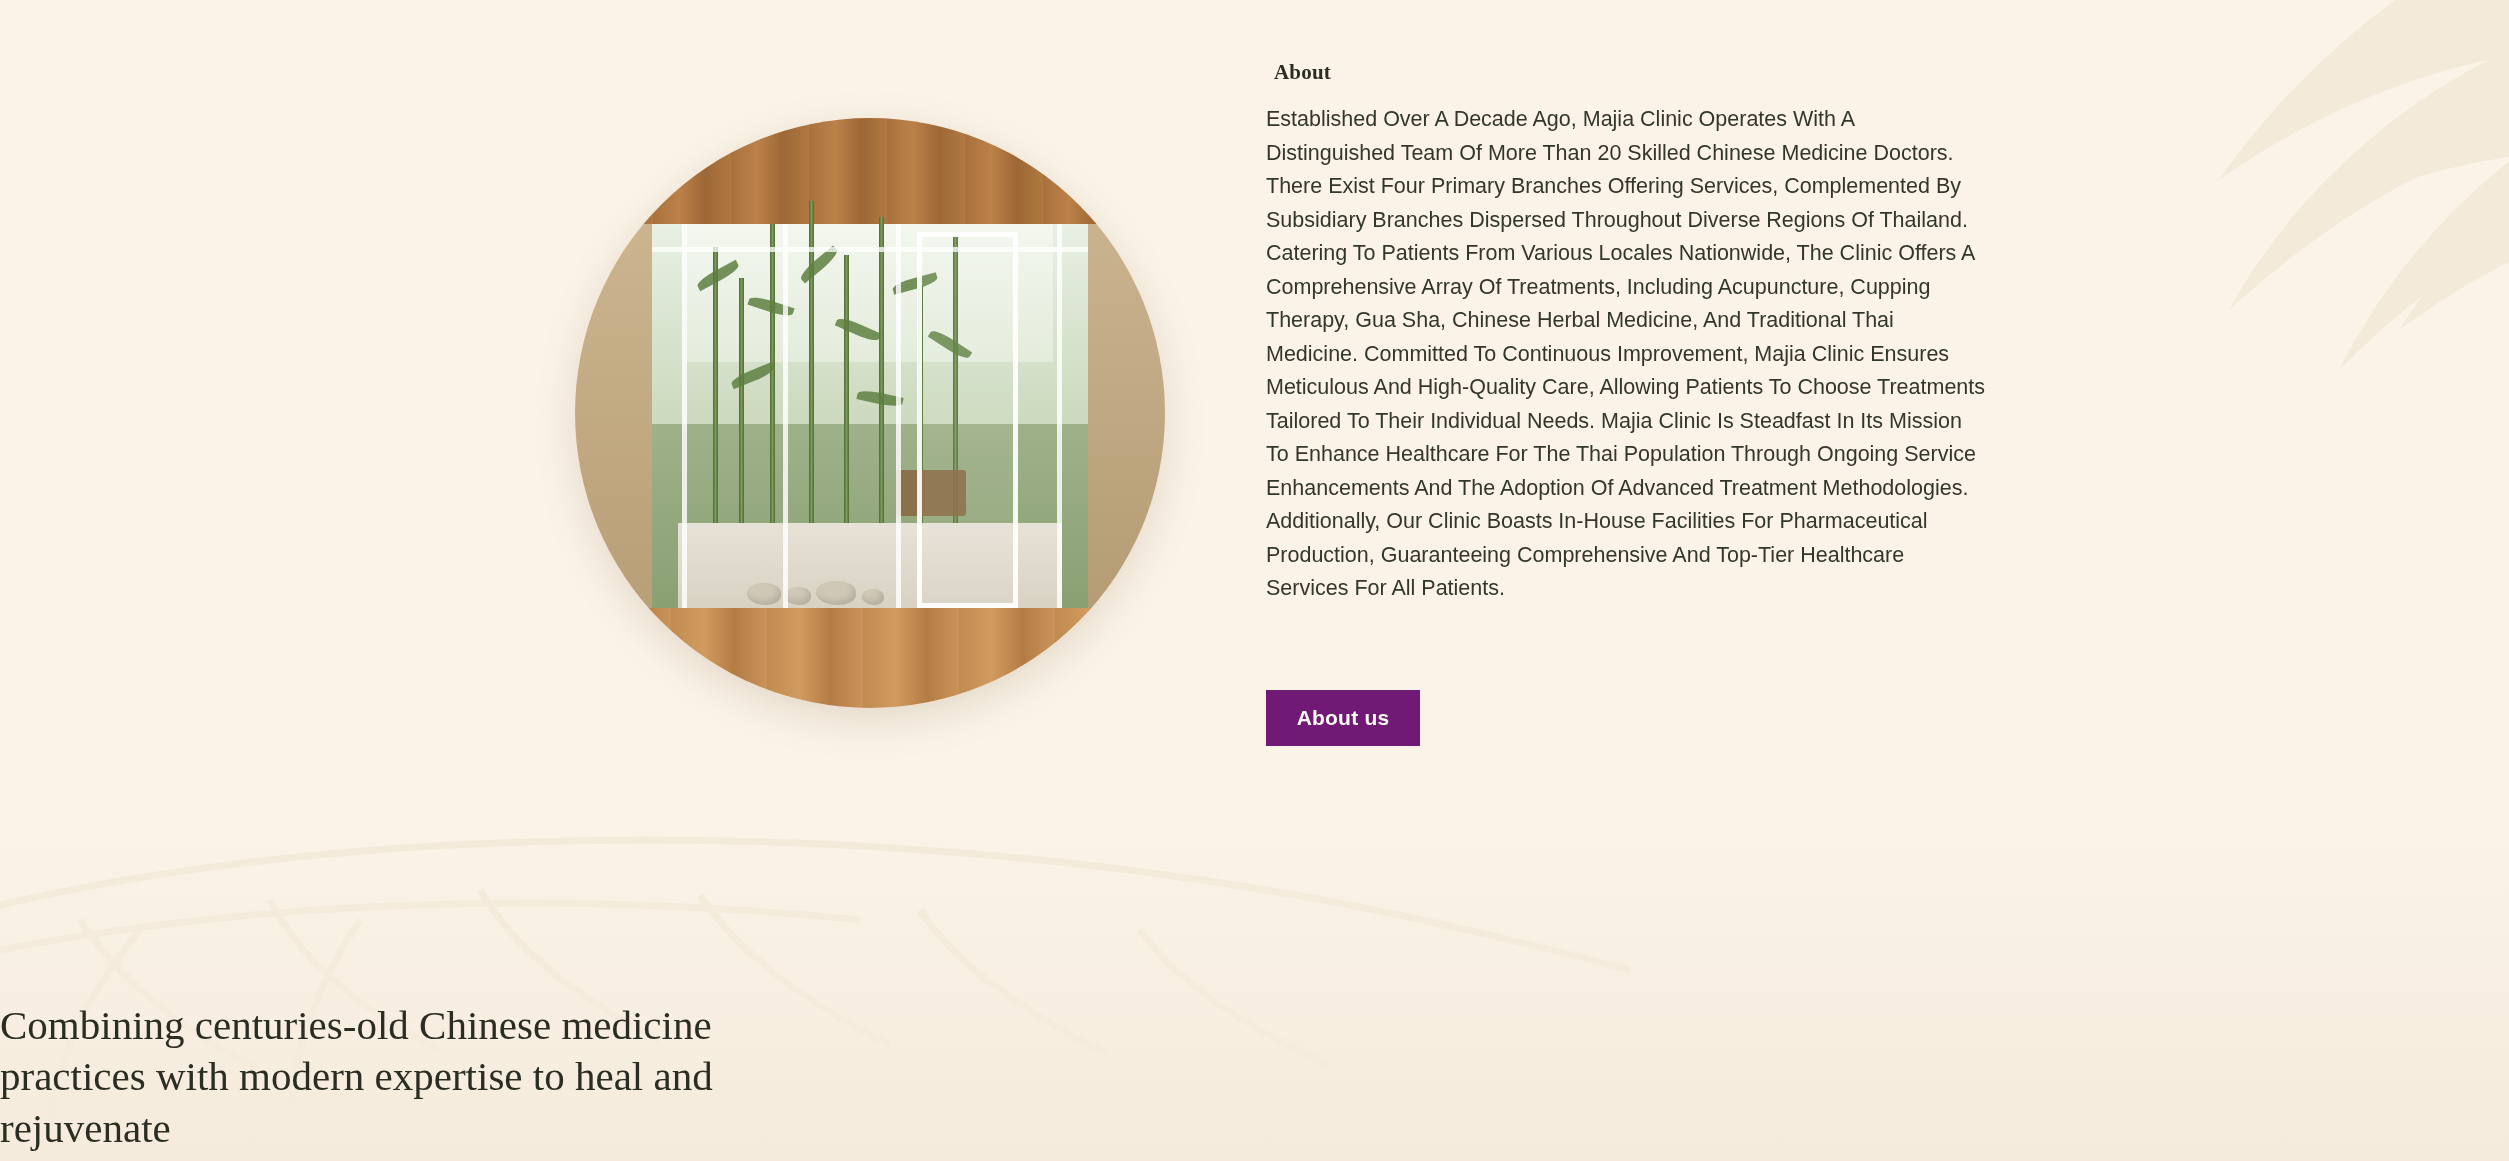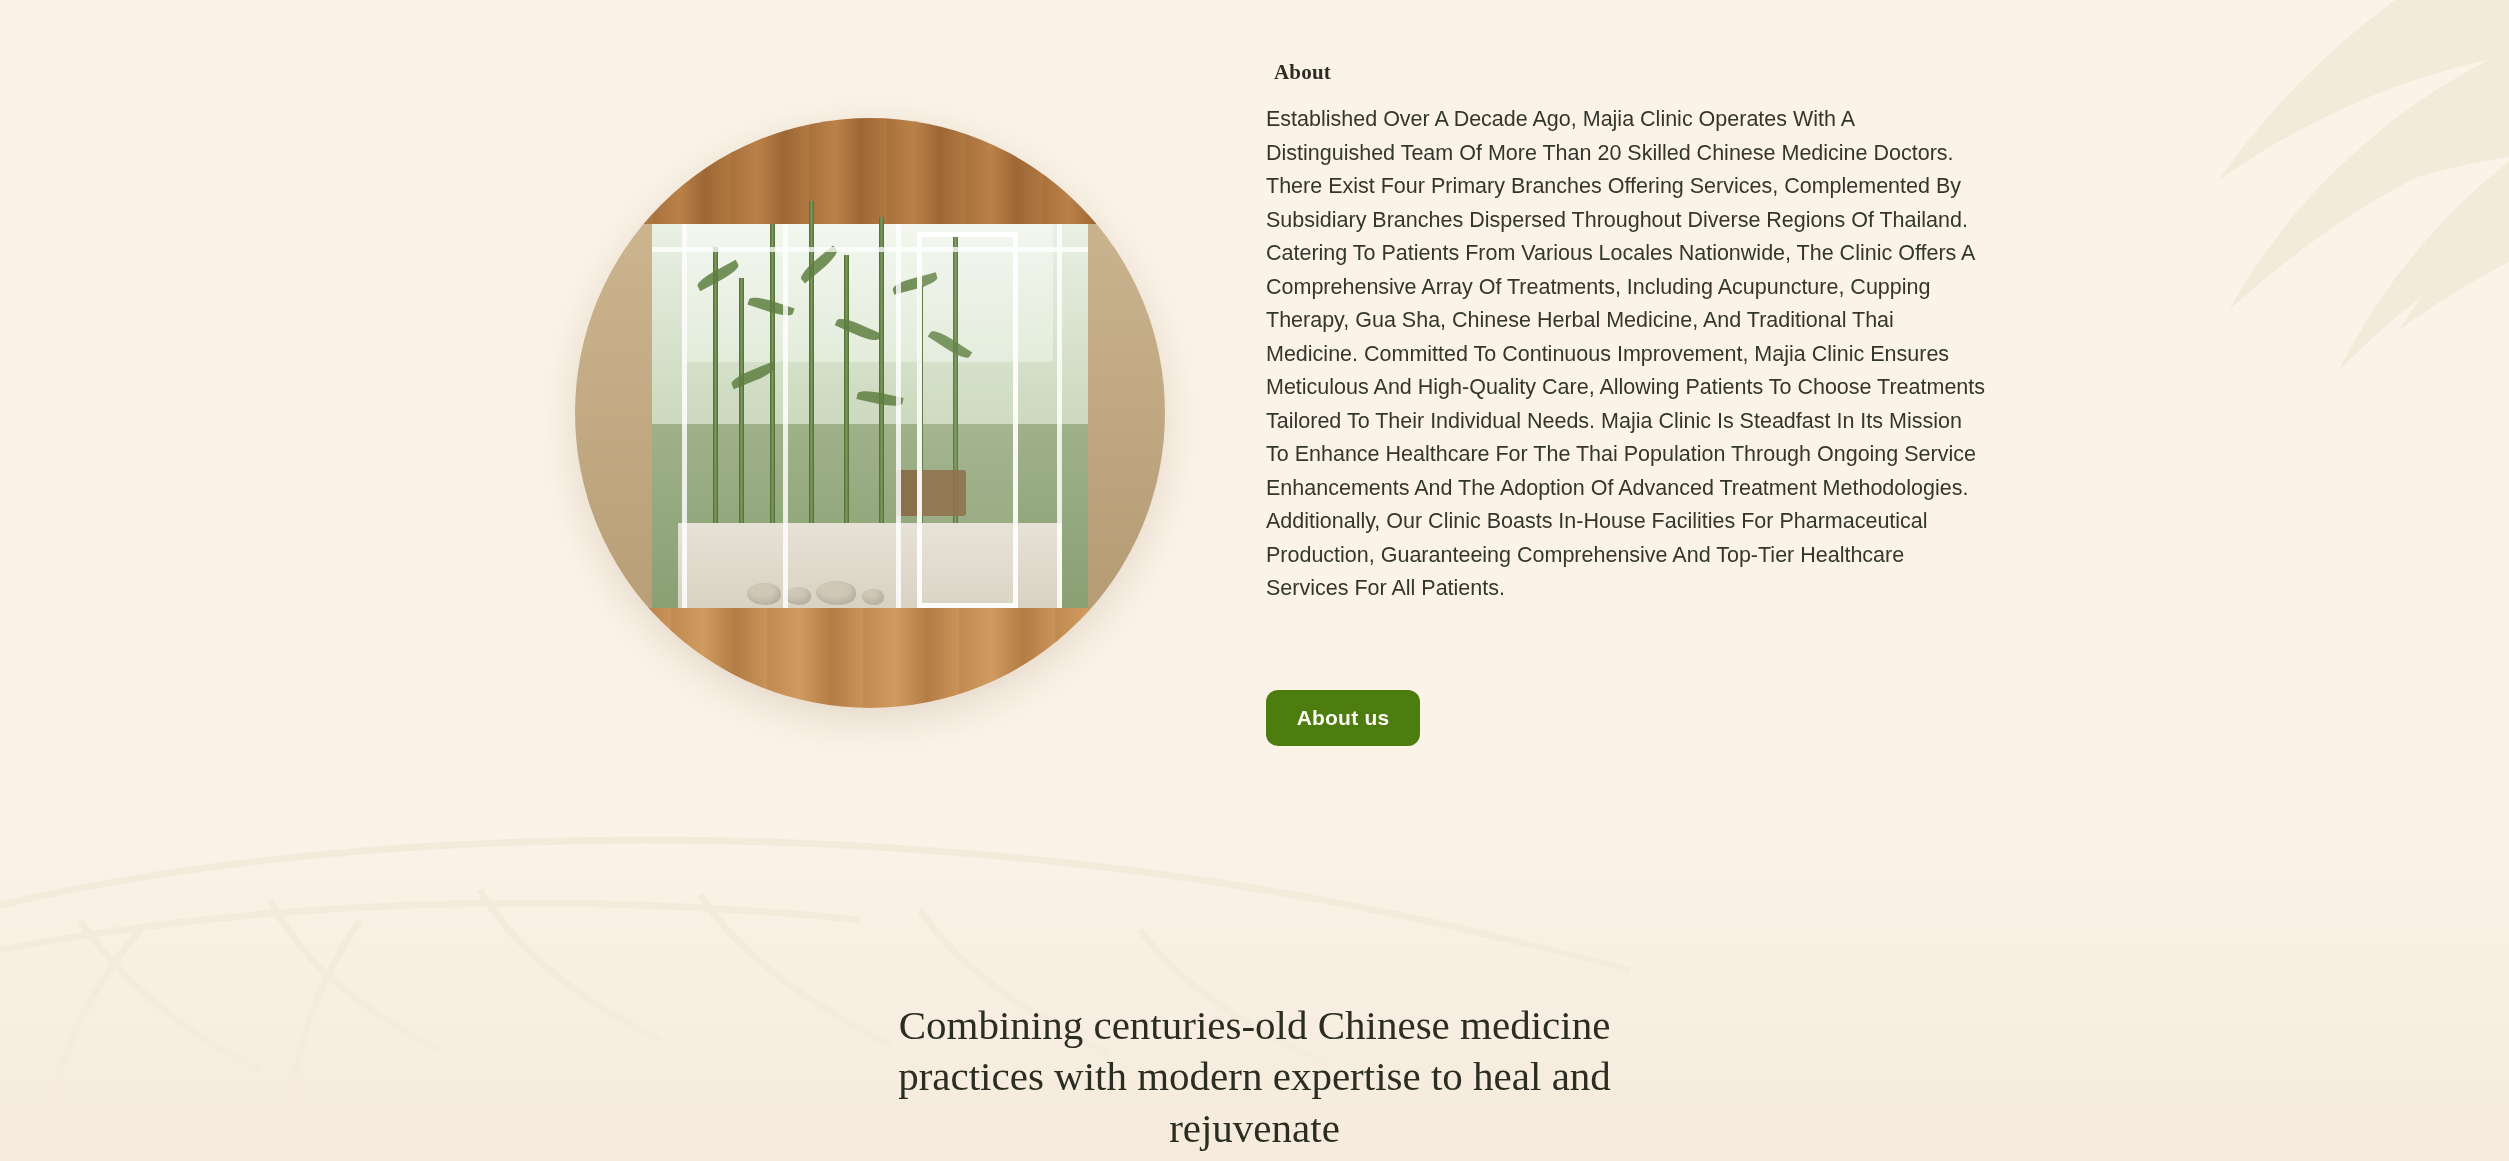--- a/index.html
+++ b/index.html
@@ -198,38 +198,37 @@
   }
   .cta {
     position: absolute;
     left: 1266px;
     top: 690px;
     display: inline-flex;
     align-items: center;
     justify-content: center;
     width: 154px;
     height: 56px;
-    background: #4d7c0f;
+    background: #701a75;
     color: #fdfaf4;
     font-size: 21px;
     font-weight: 700;
     font-family: "Liberation Sans", sans-serif;
     border: none;
-    border-radius: 12px;
+    border-radius: 0;
     cursor: pointer;
     letter-spacing: 0.2px;
   }
 
   
   .tagline {
     position: absolute;
     left: 0;
     right: 0;
     top: 1000px;
-    text-align: center;
     font-family: "Liberation Serif", serif;
     font-size: 41px;
     line-height: 1.25;
     color: #2b2d23;
     font-weight: 400;
   }
   .tagline span {
     display: inline-block;
     width: 830px;
   }

